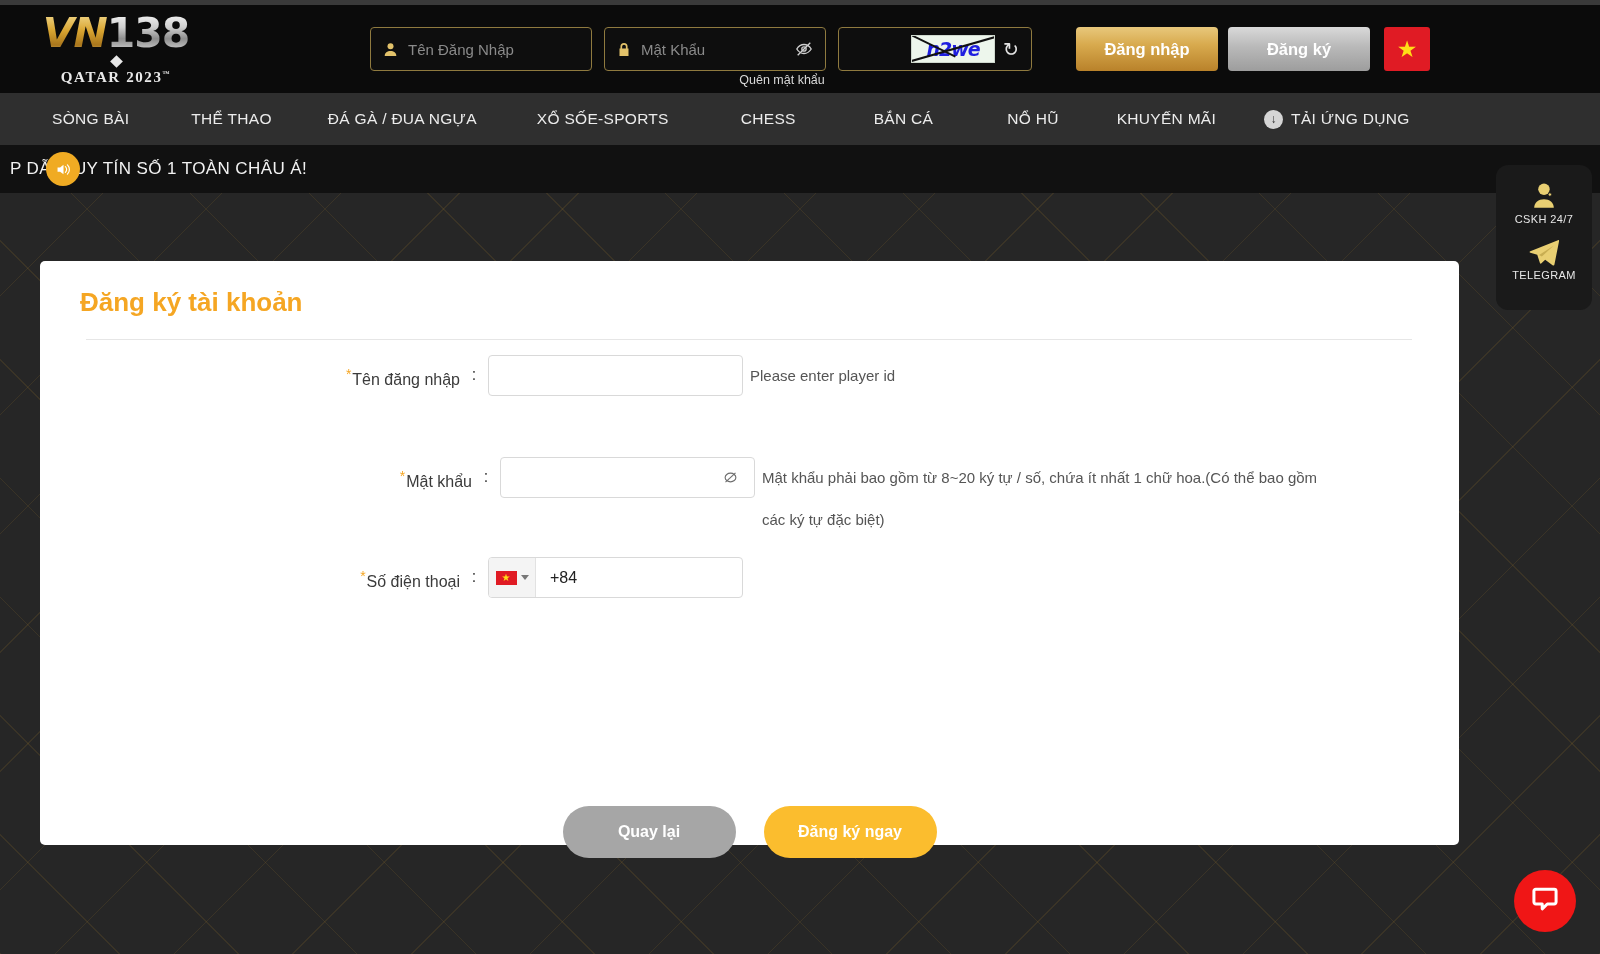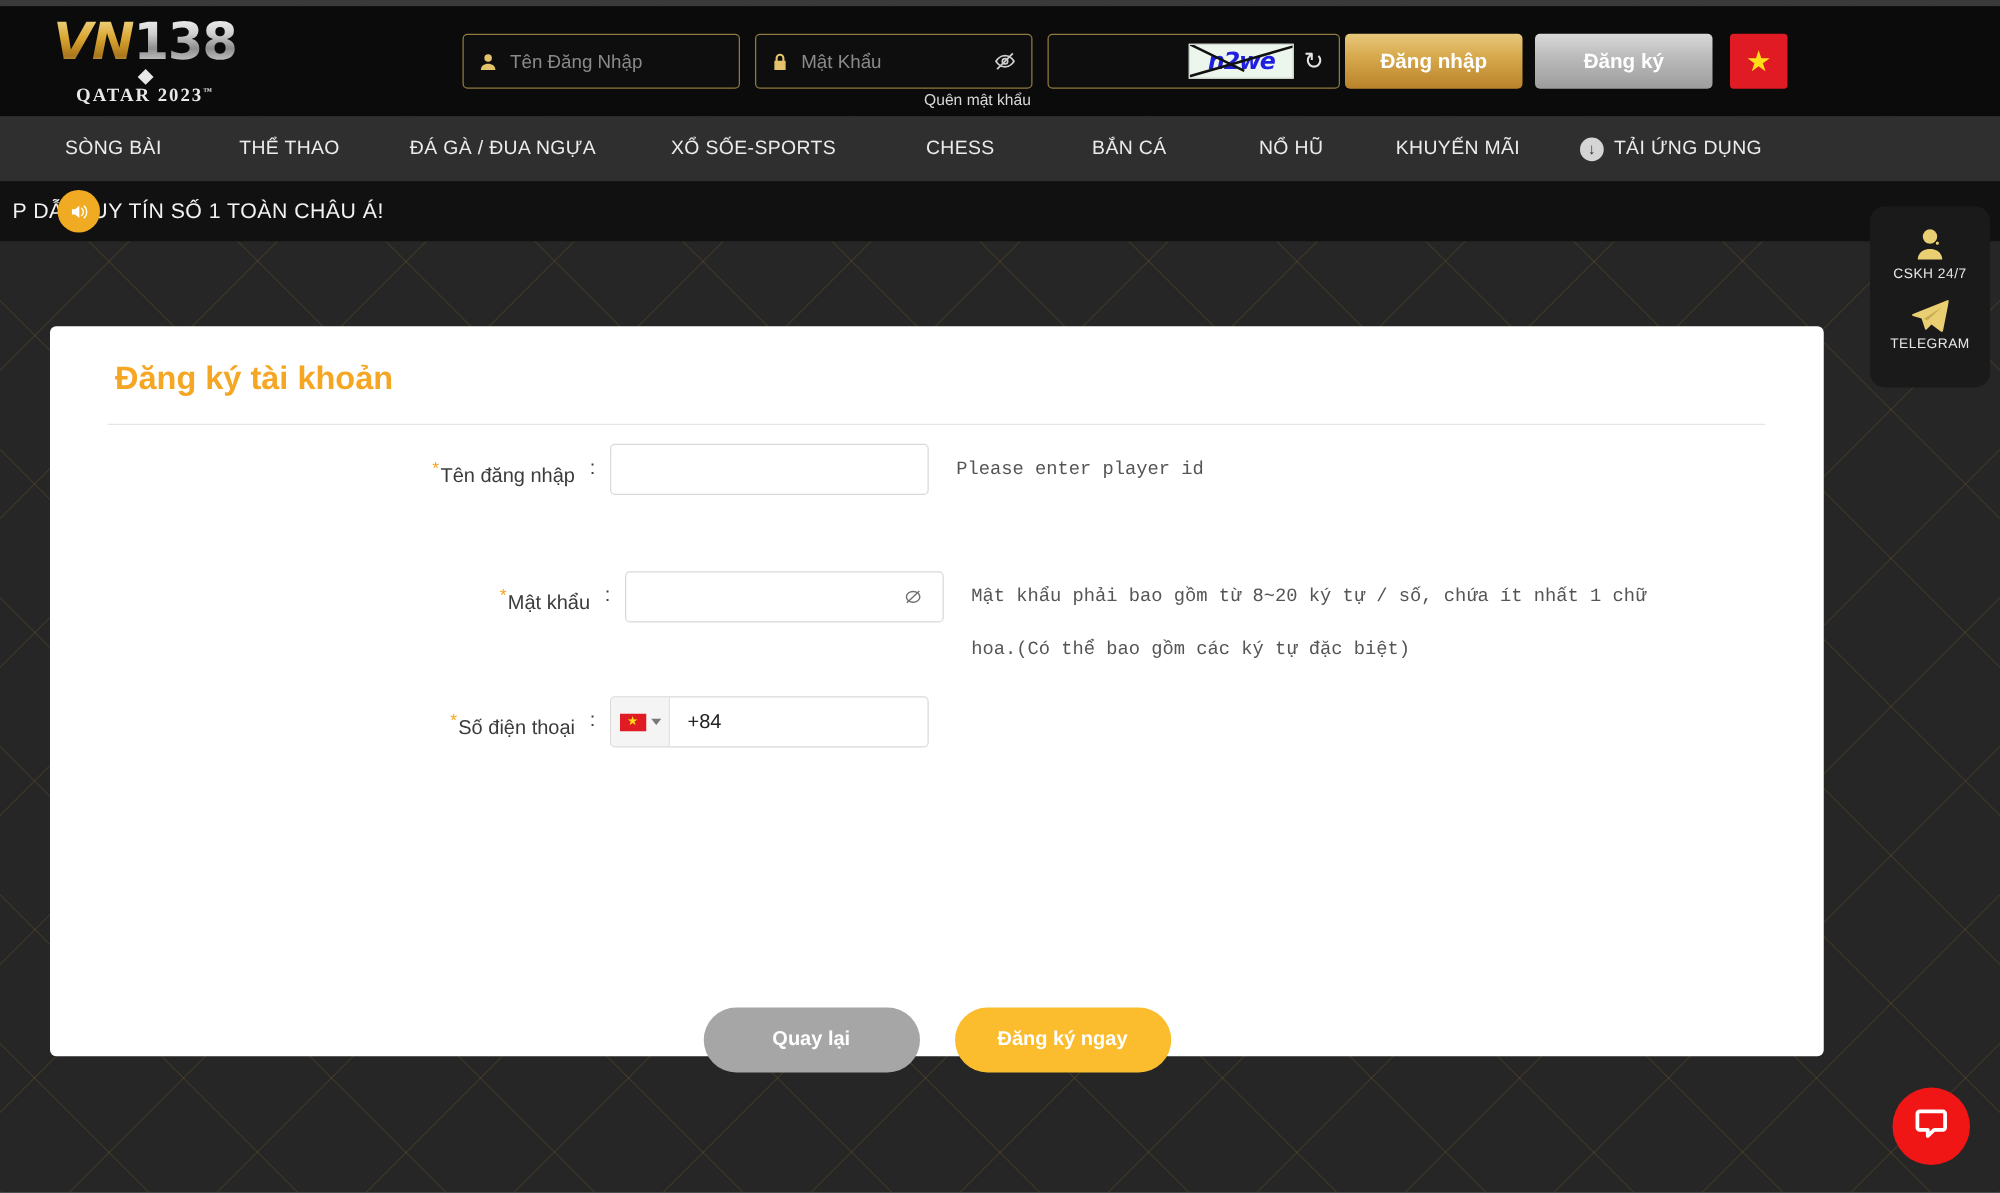--- a/index.html
+++ b/index.html
@@ -53,21 +53,21 @@
     height: 44px; border: 1px solid #8f7a3f; border-radius: 4px;
     background: #0e0e0e; display: flex; align-items: center; padding: 0 12px;
     position: absolute; top: 22px;
   }
   .hdr-field .ph { color: #8a8a8a; font-size: 15px; }
   .ico-gold { color:#e2c26a; font-size:16px; margin-right:10px; display:flex; }
   .eye-btn { margin-left:auto; color:#cfcfcf; display:flex; cursor:pointer; }
 
   #f-user { left: 370px; width: 222px; }
   #f-pass { left: 604px; width: 222px; }
-  #f-cap  { left: 838px; width: 234px; justify-content: flex-end; padding: 0 8px 0 0; }
+  #f-cap  { left: 838px; width: 194px; justify-content: flex-end; padding: 0 8px 0 0; }
 
   .captcha-img {
     width: 84px; height: 28px; background: #edf6ec; border:1px solid #cfd9ce;
     position: relative; overflow:hidden; margin-right: 8px;
     display:flex; align-items:center; justify-content:center;
   }
   .captcha-txt {
     font-family: "DejaVu Sans", sans-serif; font-style: italic; font-weight: 800;
     font-size: 19px; color: #1f1fe0; letter-spacing: -1px; position: relative; z-index:2;
   }
@@ -125,21 +125,21 @@
     position:absolute; left:10px; color:#f2f2f2; font-size:17px; letter-spacing:.4px;
     white-space:nowrap; font-weight:500;
   }
 
   
   .card {
     position:absolute; left:40px; top:261px; width:1419px; height:584px;
     background:#fff; border-radius:5px;
   }
   .card-title {
-    position:absolute; left:52px; top:26px; font-size:26px; color:#f5a623; font-weight:600;
+    position:absolute; left:40px; top:26px; font-size:26px; color:#f5a623; font-weight:600;
   }
   .card-rule { position:absolute; left:46px; top:78px; width:1326px; height:1px; background:#e6e6e6; }
 
   .form-row { position:absolute; left:0; width:100%; display:flex; align-items:flex-start; }
   .f-label {
     width: 420px; text-align:right; font-size:16px; color:#3b3b3b; position:relative;
     padding-top: 11px; white-space:nowrap;
   }
   .f-label .star { color:#f5a623; font-size:14px; vertical-align: super; margin-right:1px; }
   .f-colon { width:28px; text-align:center; font-size:16px; color:#3b3b3b; padding-top:11px; }
@@ -147,21 +147,21 @@
   .f-input {
     width: 255px; height: 41px; border:1px solid #d9d9d9; border-radius:4px; background:#fff;
     display:flex; align-items:center; padding: 0 12px; position:relative;
   }
   .f-input input {
     border:none; outline:none; width:100%; height:100%; font-size:15px; color:#333;
     font-family:"Liberation Sans", sans-serif; background:transparent;
   }
   .eye-slash { position:absolute; right:14px; color:#6e6e6e; display:flex; cursor:pointer; }
 
-  .f-hint { margin-left: 22px; font-size:15px; color:#555; max-width: 570px; line-height: 42px; font-family: Liberation Mono, monospace; }
+  .f-hint { margin-left: 7px; font-size:15px; color:#555; max-width: 570px; line-height: 42px; }
   .f-hint.two { line-height: 42px; }
 
   .phone-box {
     width:255px; height:41px; border:1px solid #d9d9d9; border-radius:4px;
     display:flex; align-items:center; overflow:hidden; background:#fff;
   }
   .flag-select {
     width: 47px; height:100%; background:#f4f4f4; border-right:1px solid #e2e2e2;
     display:flex; align-items:center; justify-content:center; gap:4px; cursor:pointer;
   }

